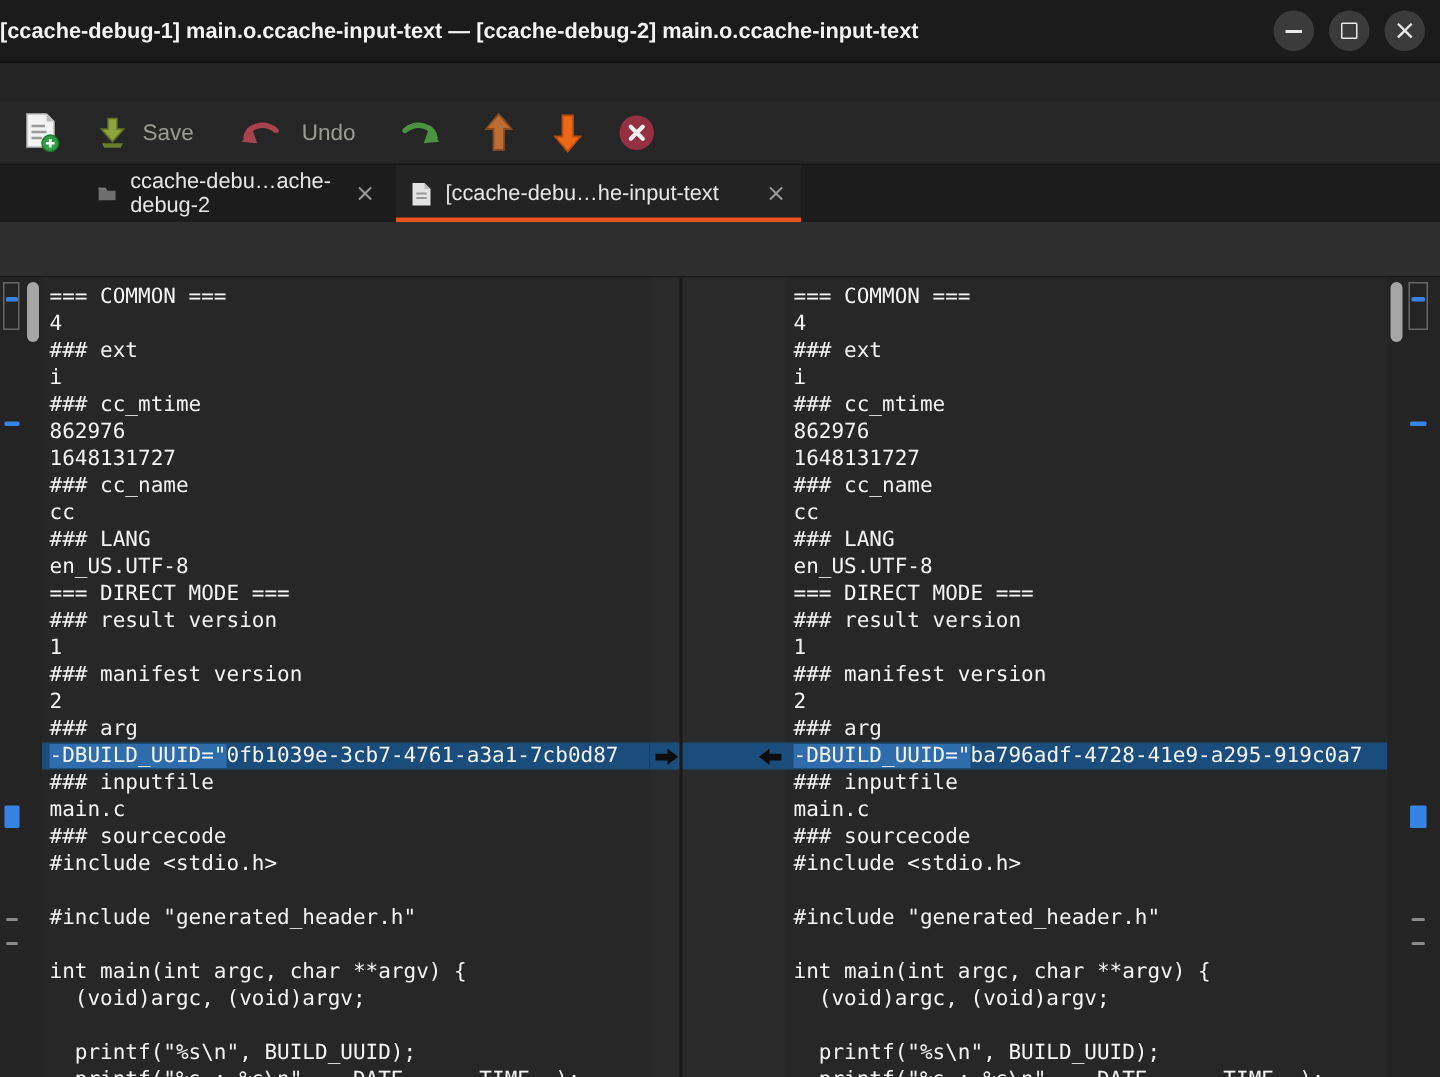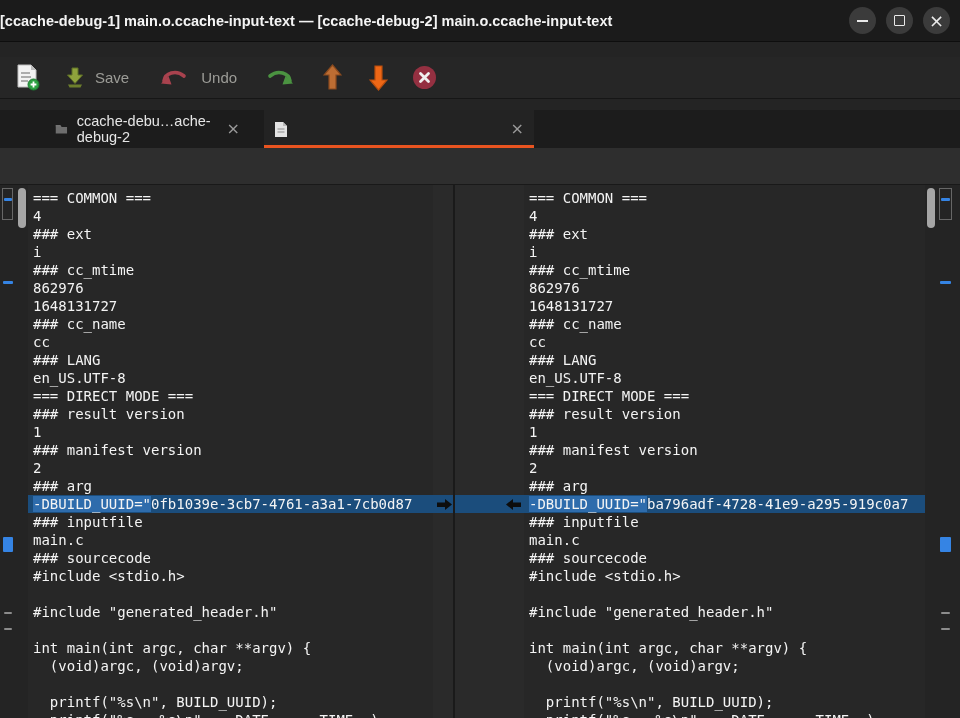--- a/index.html
+++ b/index.html
@@ -13,31 +13,31 @@
   .winbtn{width:27px;height:27px;border-radius:50%;background:#3b3b3b;display:flex;
           align-items:center;justify-content:center;cursor:default;}
   .glyph-min{display:block;width:11px;height:2px;background:#e9e9e9;}
   .glyph-max{display:block;width:9px;height:9px;border:1.6px solid #e9e9e9;border-radius:1px;}
   .glyph-close{font-size:18px;line-height:18px;color:#e9e9e9;font-family:"DejaVu Sans",sans-serif;}
   
   .menubar{position:absolute;left:0;top:41px;width:960px;height:27px;background:#1d1d1d;
            display:flex;align-items:center;padding-left:4px;box-sizing:border-box;}
   .menuitem{padding:3px 13px;font-size:14.5px;color:#ededed;}
   
-  .toolbar{position:absolute;left:0;top:57px;width:960px;height:42px;background:#262626;
+  .toolbar{position:absolute;left:0;top:68px;width:960px;height:42px;background:#262626;
            border-bottom:1px solid #161616;display:flex;align-items:center;padding-left:16px;
            box-sizing:border-box;}
   .tbtn{display:flex;align-items:center;gap:9px;}
   .tlabel{font-size:15px;color:#9c9c97;}
   
   .tabbar{position:absolute;left:0;top:110px;width:960px;height:38px;background:#1c1c1c;
           border-bottom:1px solid #141414;}
   .tab{position:absolute;top:0;height:38px;display:flex;align-items:center;gap:9px;
        padding:0 10px;box-sizing:border-box;font-size:14.5px;color:#e6e6e6;}
-  .tab1{left:45px;width:205px;}
+  .tab1{left:55px;width:205px;}
   .tab2{left:264px;width:270px;background:#232323;}
   .tab-close{margin-left:auto;color:#9a9a9a;font-size:16px;line-height:16px;font-family:"DejaVu Sans",sans-serif;}
   .tab-underline{position:absolute;left:0;bottom:-1px;width:100%;height:4px;background:var(--accent_orange,#e95420);}
   
   .filebar{position:absolute;left:0;top:148px;width:960px;height:37px;background:#2e2e2e;
            border-bottom:1px solid #191919;box-sizing:border-box;}
   .dlbtn{position:absolute;top:158px;}
   .dl-left{left:34px;} .dl-right{left:512px;}
   .filebtn{position:absolute;top:151px;height:30px;background:#363636;border:1px solid #242424;
            border-radius:4px;display:flex;align-items:center;gap:8px;padding:0 9px;
@@ -150,20 +150,21 @@
       <span>ccache-debu…ache-debug-2</span>
       <span class="tab-close">×</span>
     </div>
     <div class="tab tab2">
       <svg width="14" height="17" viewBox="0 0 14 17">
         <path d="M1 1h8l4 4v11H1z" fill="#e3e3e3"></path>
         <path d="M9 1l4 4H9z" fill="#b9b9b9"></path>
         <line x1="3.5" y1="8" x2="10.5" y2="8" stroke="#9a9a9a" stroke-width="1.2"></line>
         <line x1="3.5" y1="11" x2="10.5" y2="11" stroke="#9a9a9a" stroke-width="1.2"></line>
       </svg>
+      <span>[ccache-debu…he-input-text</span>
       <span class="tab-close">×</span>
       <div class="tab-underline"></div>
     </div>
   </div>
 
   <div class="filebar">
     <div class="dlbtn dl-left">
       <svg width="15" height="17" viewBox="0 0 15 17" fill="none" stroke="#9a9a9a" stroke-width="1.4">
         <path d="M7.5 1v8"></path>
           <path d="M3.5 6.5l4 4 4-4"></path>

